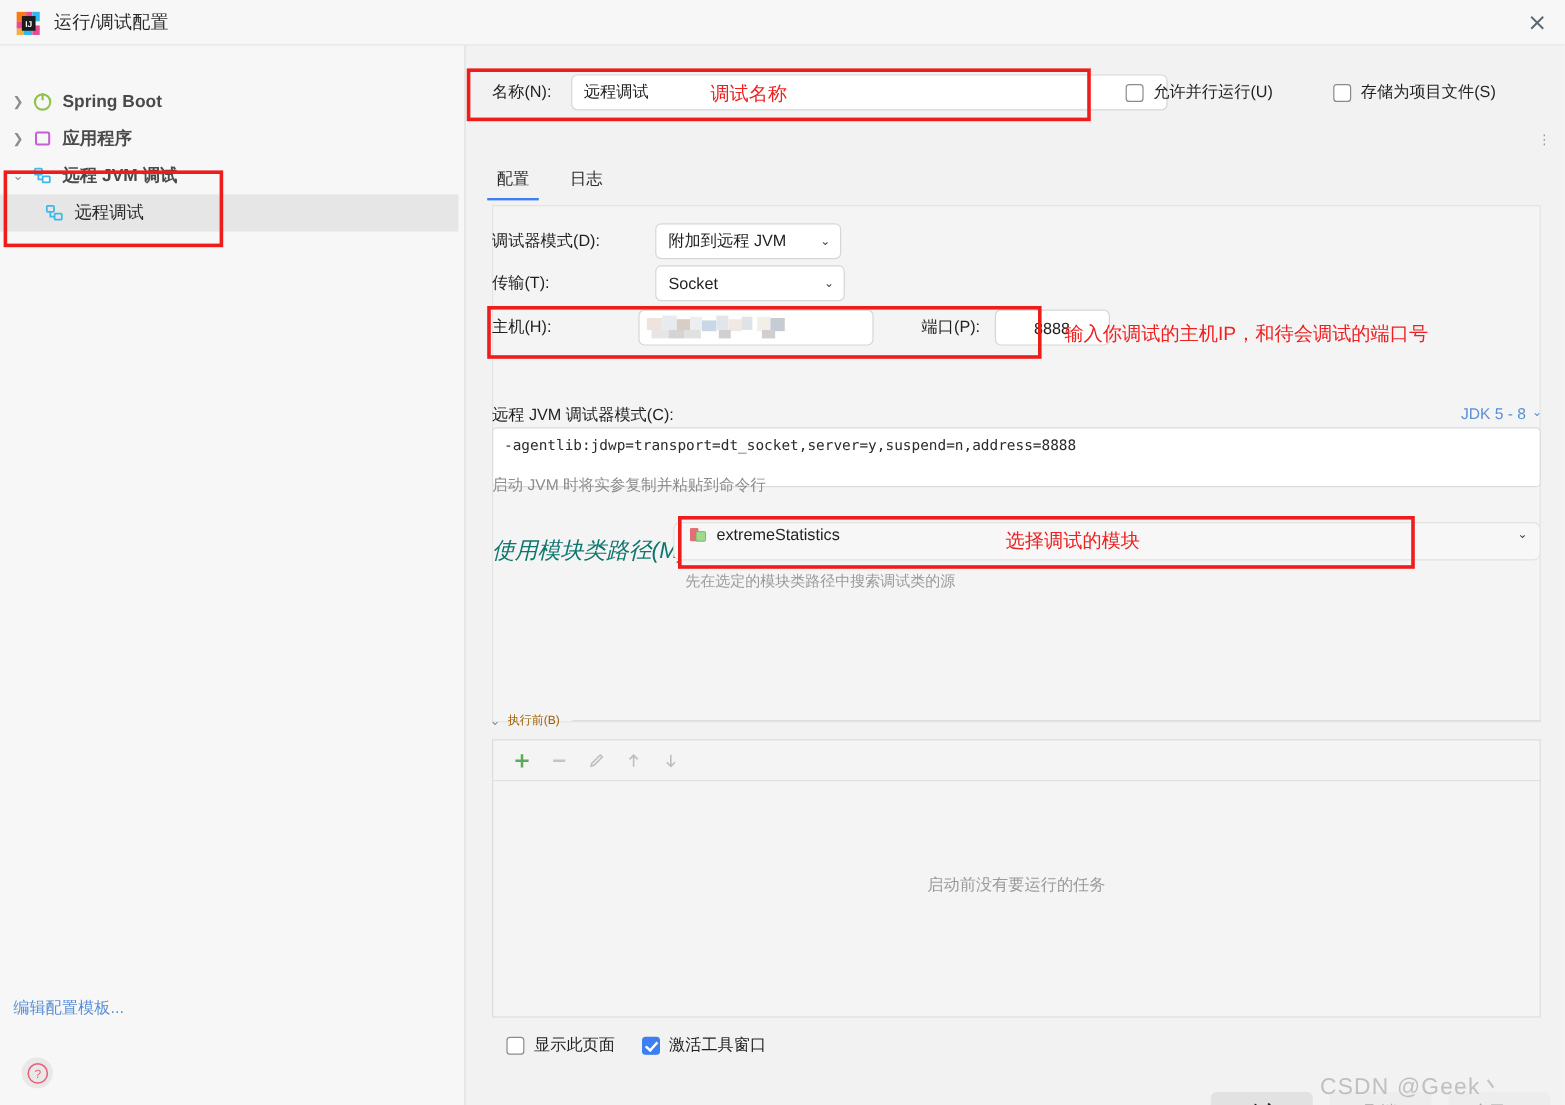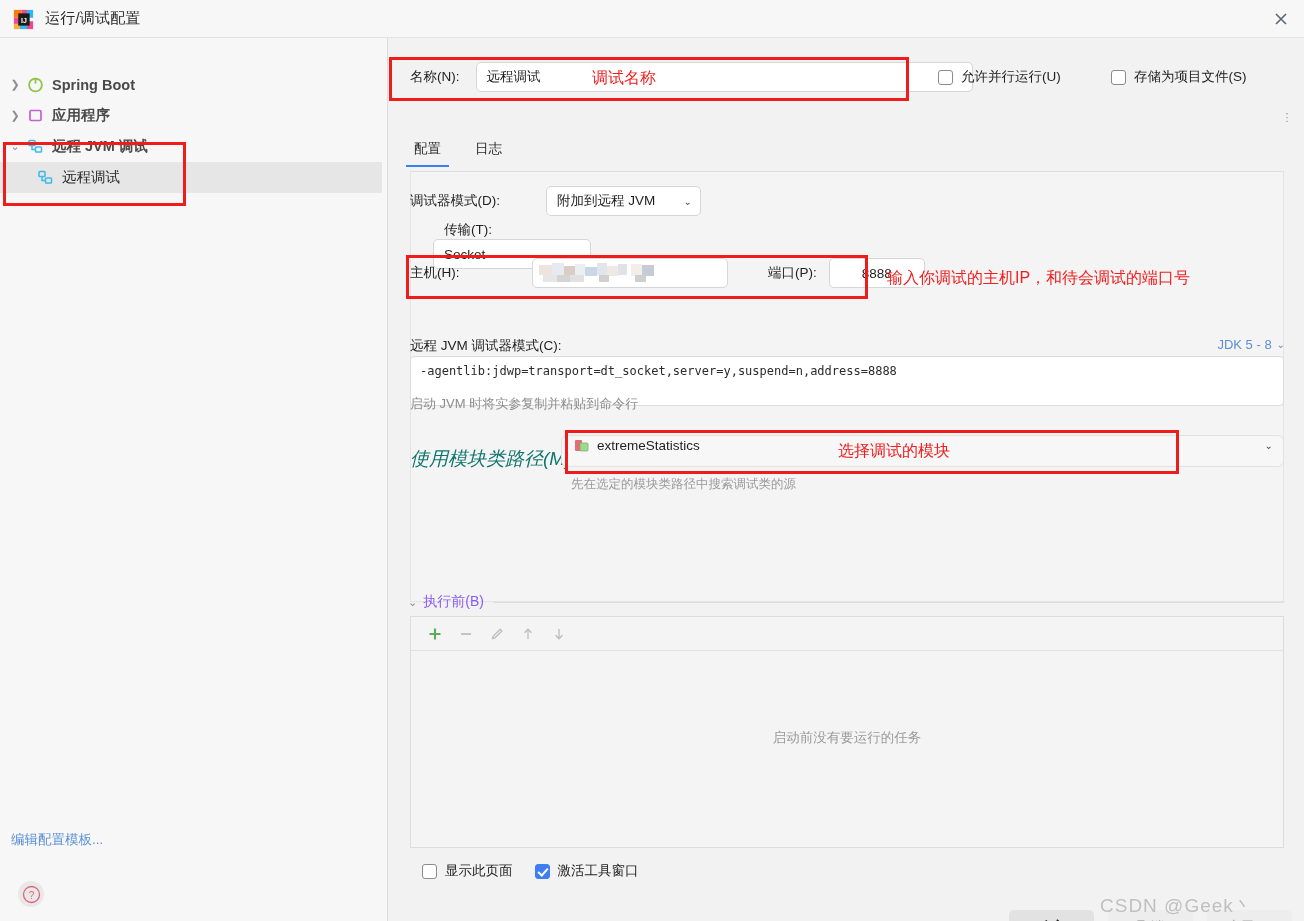--- a/index.html
+++ b/index.html
@@ -321,21 +321,21 @@
   }
 
   
   .bl-header {
     position: absolute;
     left: 19px; top: 555px;
     display: flex; align-items: center;
     width: 876px;
   }
   .bl-caret { color: #8d8d8d; font-size: 11px; margin-right: 6px; }
-  .bl-title { font-size: 14px; color: #8b5cf6; white-space: nowrap; }
+  .bl-title { font-size: 10px; color: #a16207; white-space: nowrap; }
   .bl-line { flex: 1; height: 1px; background: #dcdcdc; margin-left: 10px; }
 
   .bl-box {
     position: absolute;
     left: 21px; top: 578px;
     width: 874px; height: 232px;
     border: 1px solid #dcdcdc;
     background: #f4f4f4;
     box-sizing: border-box;
   }
@@ -527,21 +527,21 @@
     <div class="config-pane"></div>
 
     <div class="form-row" style="left:21px; top:148px;">
       <span class="lbl" style="width:113px;">调试器模式(D):</span>
       <div class="combo" style="width:155px; margin-left:23px;">
         <span>附加到远程 JVM</span>
         <span class="chev">⌄</span>
       </div>
     </div>
 
-    <div class="form-row" style="left:21px; top:183px;flex-direction:column;">
+    <div class="form-row" style="left:21px; top:183px;">
       <span class="lbl" style="width:113px;">传输(T):</span>
       <div class="combo" style="width:158px; margin-left:23px;">
         <span>Socket</span>
         <span class="chev">⌄</span>
       </div>
     </div>
 
     <div class="form-row" style="left:21px; top:220px;">
       <span class="lbl" style="width:113px;">主机(H):</span>
       <div class="host-input" style="margin-left:9px;">

